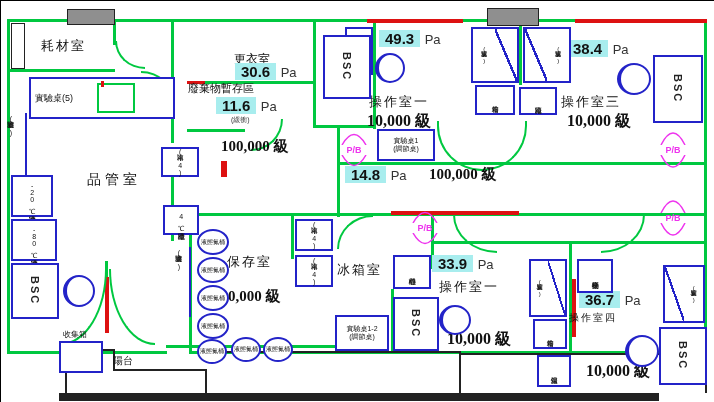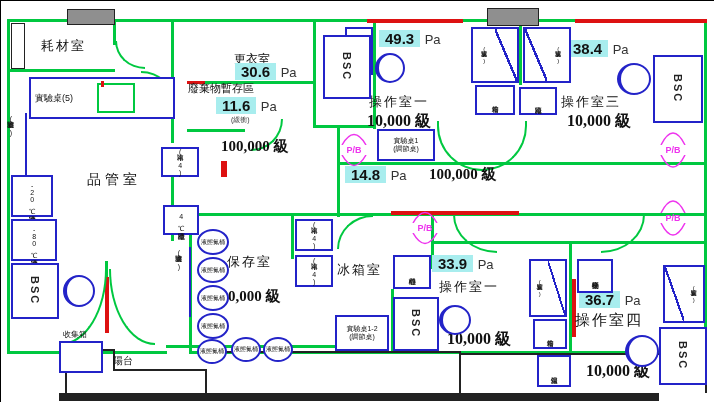--- a/index.html
+++ b/index.html
@@ -140,21 +140,21 @@
     <span class="hl">33.9</span>
     <span class="pa">Pa</span>
   </div>
   <div class="abs lbl" style="left:438px;top:277px;font-size:13px;">操作室一</div>
   <div class="abs cls2" style="left:446px;top:328px;">10,000 級</div>
 
   <div class="abs" style="left:578px;top:290px;">
     <span class="hl">36.7</span>
     <span class="pa">Pa</span>
   </div>
-  <div class="abs lbl" style="left:568px;top:310px;font-size:15px;margin-left:6px;">操作室四</div>
+  <div class="abs lbl" style="left:568px;top:310px;font-size:10px;">操作室四</div>
   <div class="abs cls2" style="left:585px;top:360px;">10,000 級</div>
 
   <div class="abs" style="left:112px;top:353px;font-size:10px;">陽台</div>
 
   <div class="eq" style="left:28px;top:76px;width:146px;height:42px;justify-content:flex-start;padding-left:4px;font-size:9px;">
     <span>實驗桌(5)</span>
   </div>
   <div class="abs" style="left:96px;top:82px;width:34px;height:26px;border:2px solid #00c840;"></div>
   <div class="red" style="left:100px;top:80px;width:3px;height:6px;"></div>
   <div class="abs vt" style="left:6px;top:114px;height:64px;">實驗桌(6)</div>

